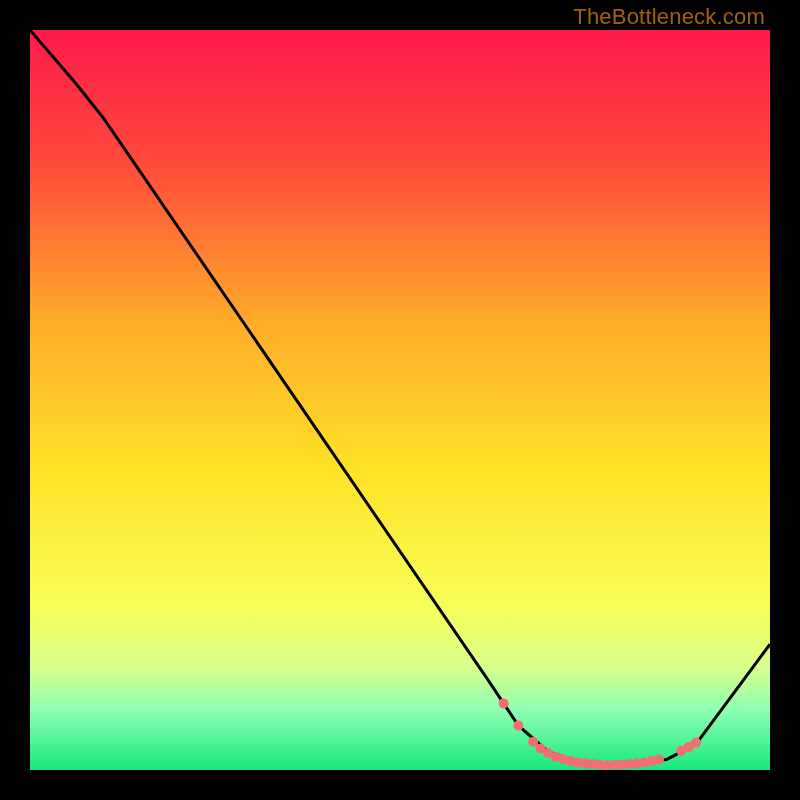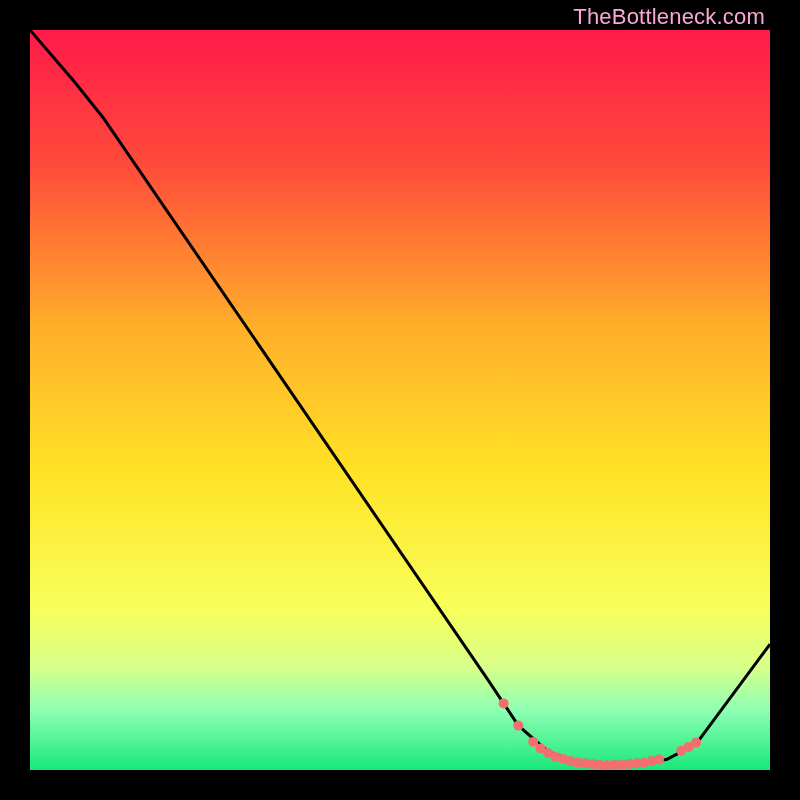--- a/index.html
+++ b/index.html
@@ -16,21 +16,21 @@
     left: 30px;
     top: 30px;
     width: 740px;
     height: 740px;
     background: #000;
   }
   .watermark {
     position: absolute;
     top: 4px;
     right: 35px;
-    color: #f9a8d4;
+    color: #a16207;
     font-size: 22px;
     font-weight: 500;
     letter-spacing: 0.2px;
   }
   svg {
     display: block;
   }
 </style>
 </head>
 <body>

